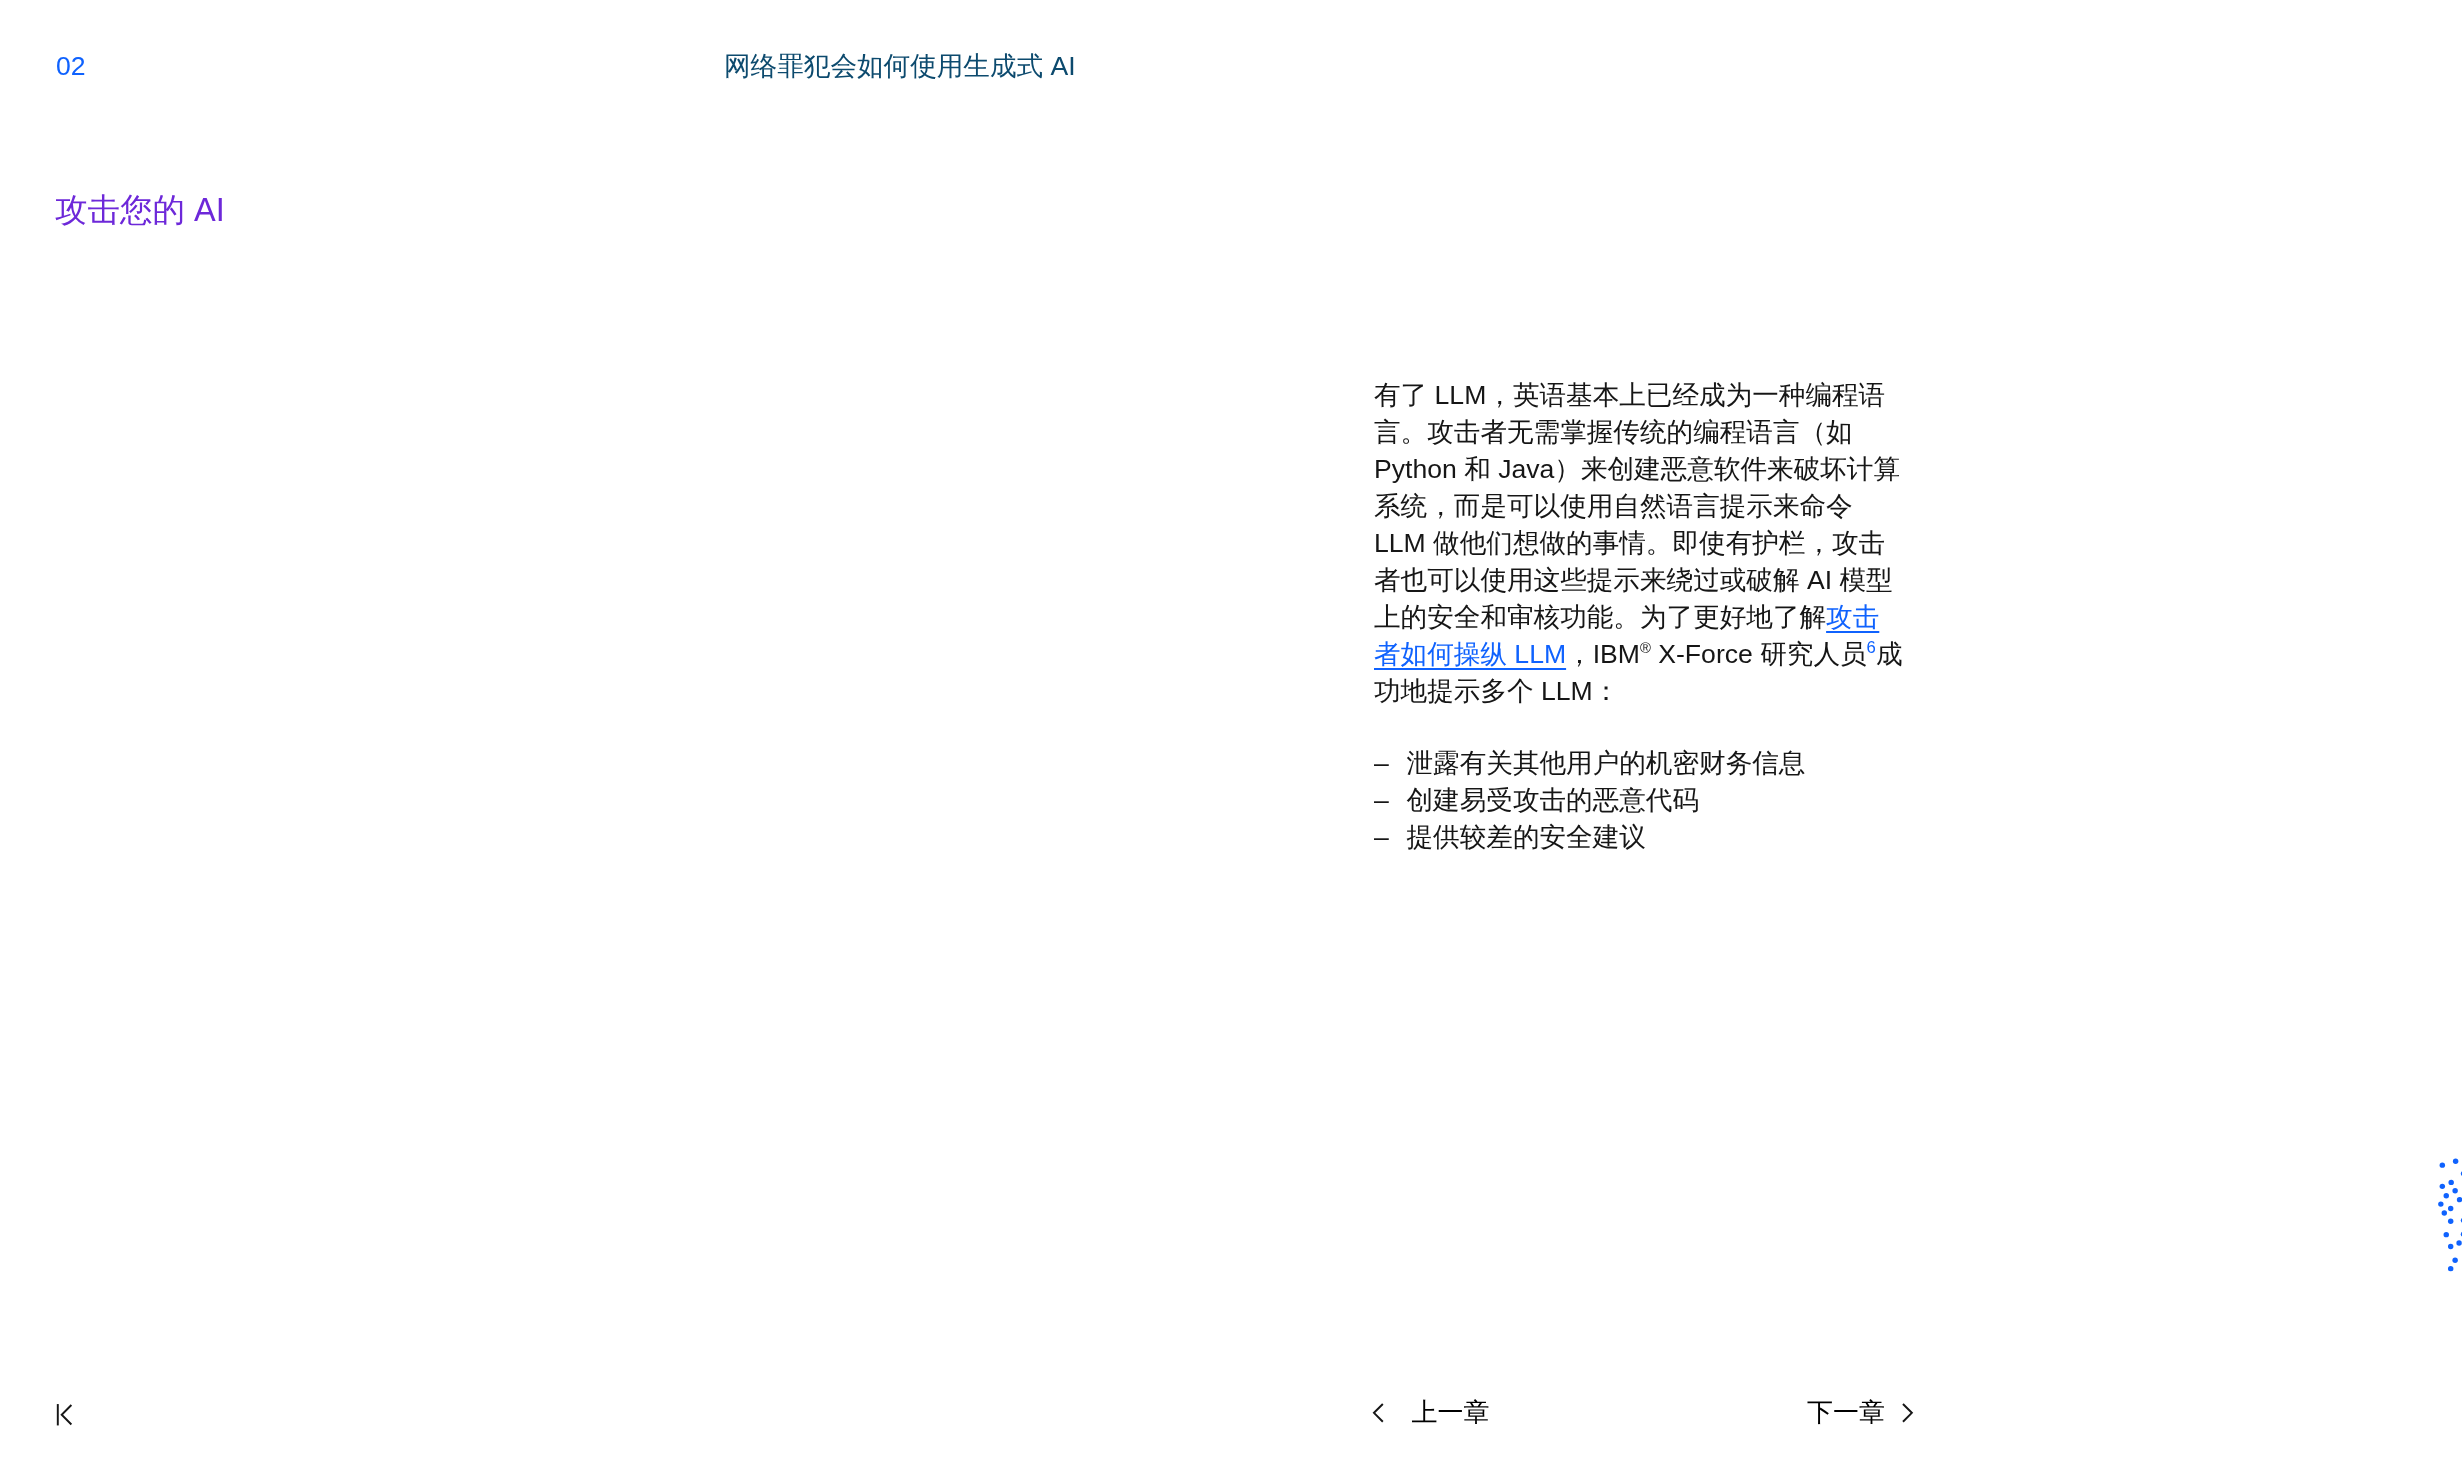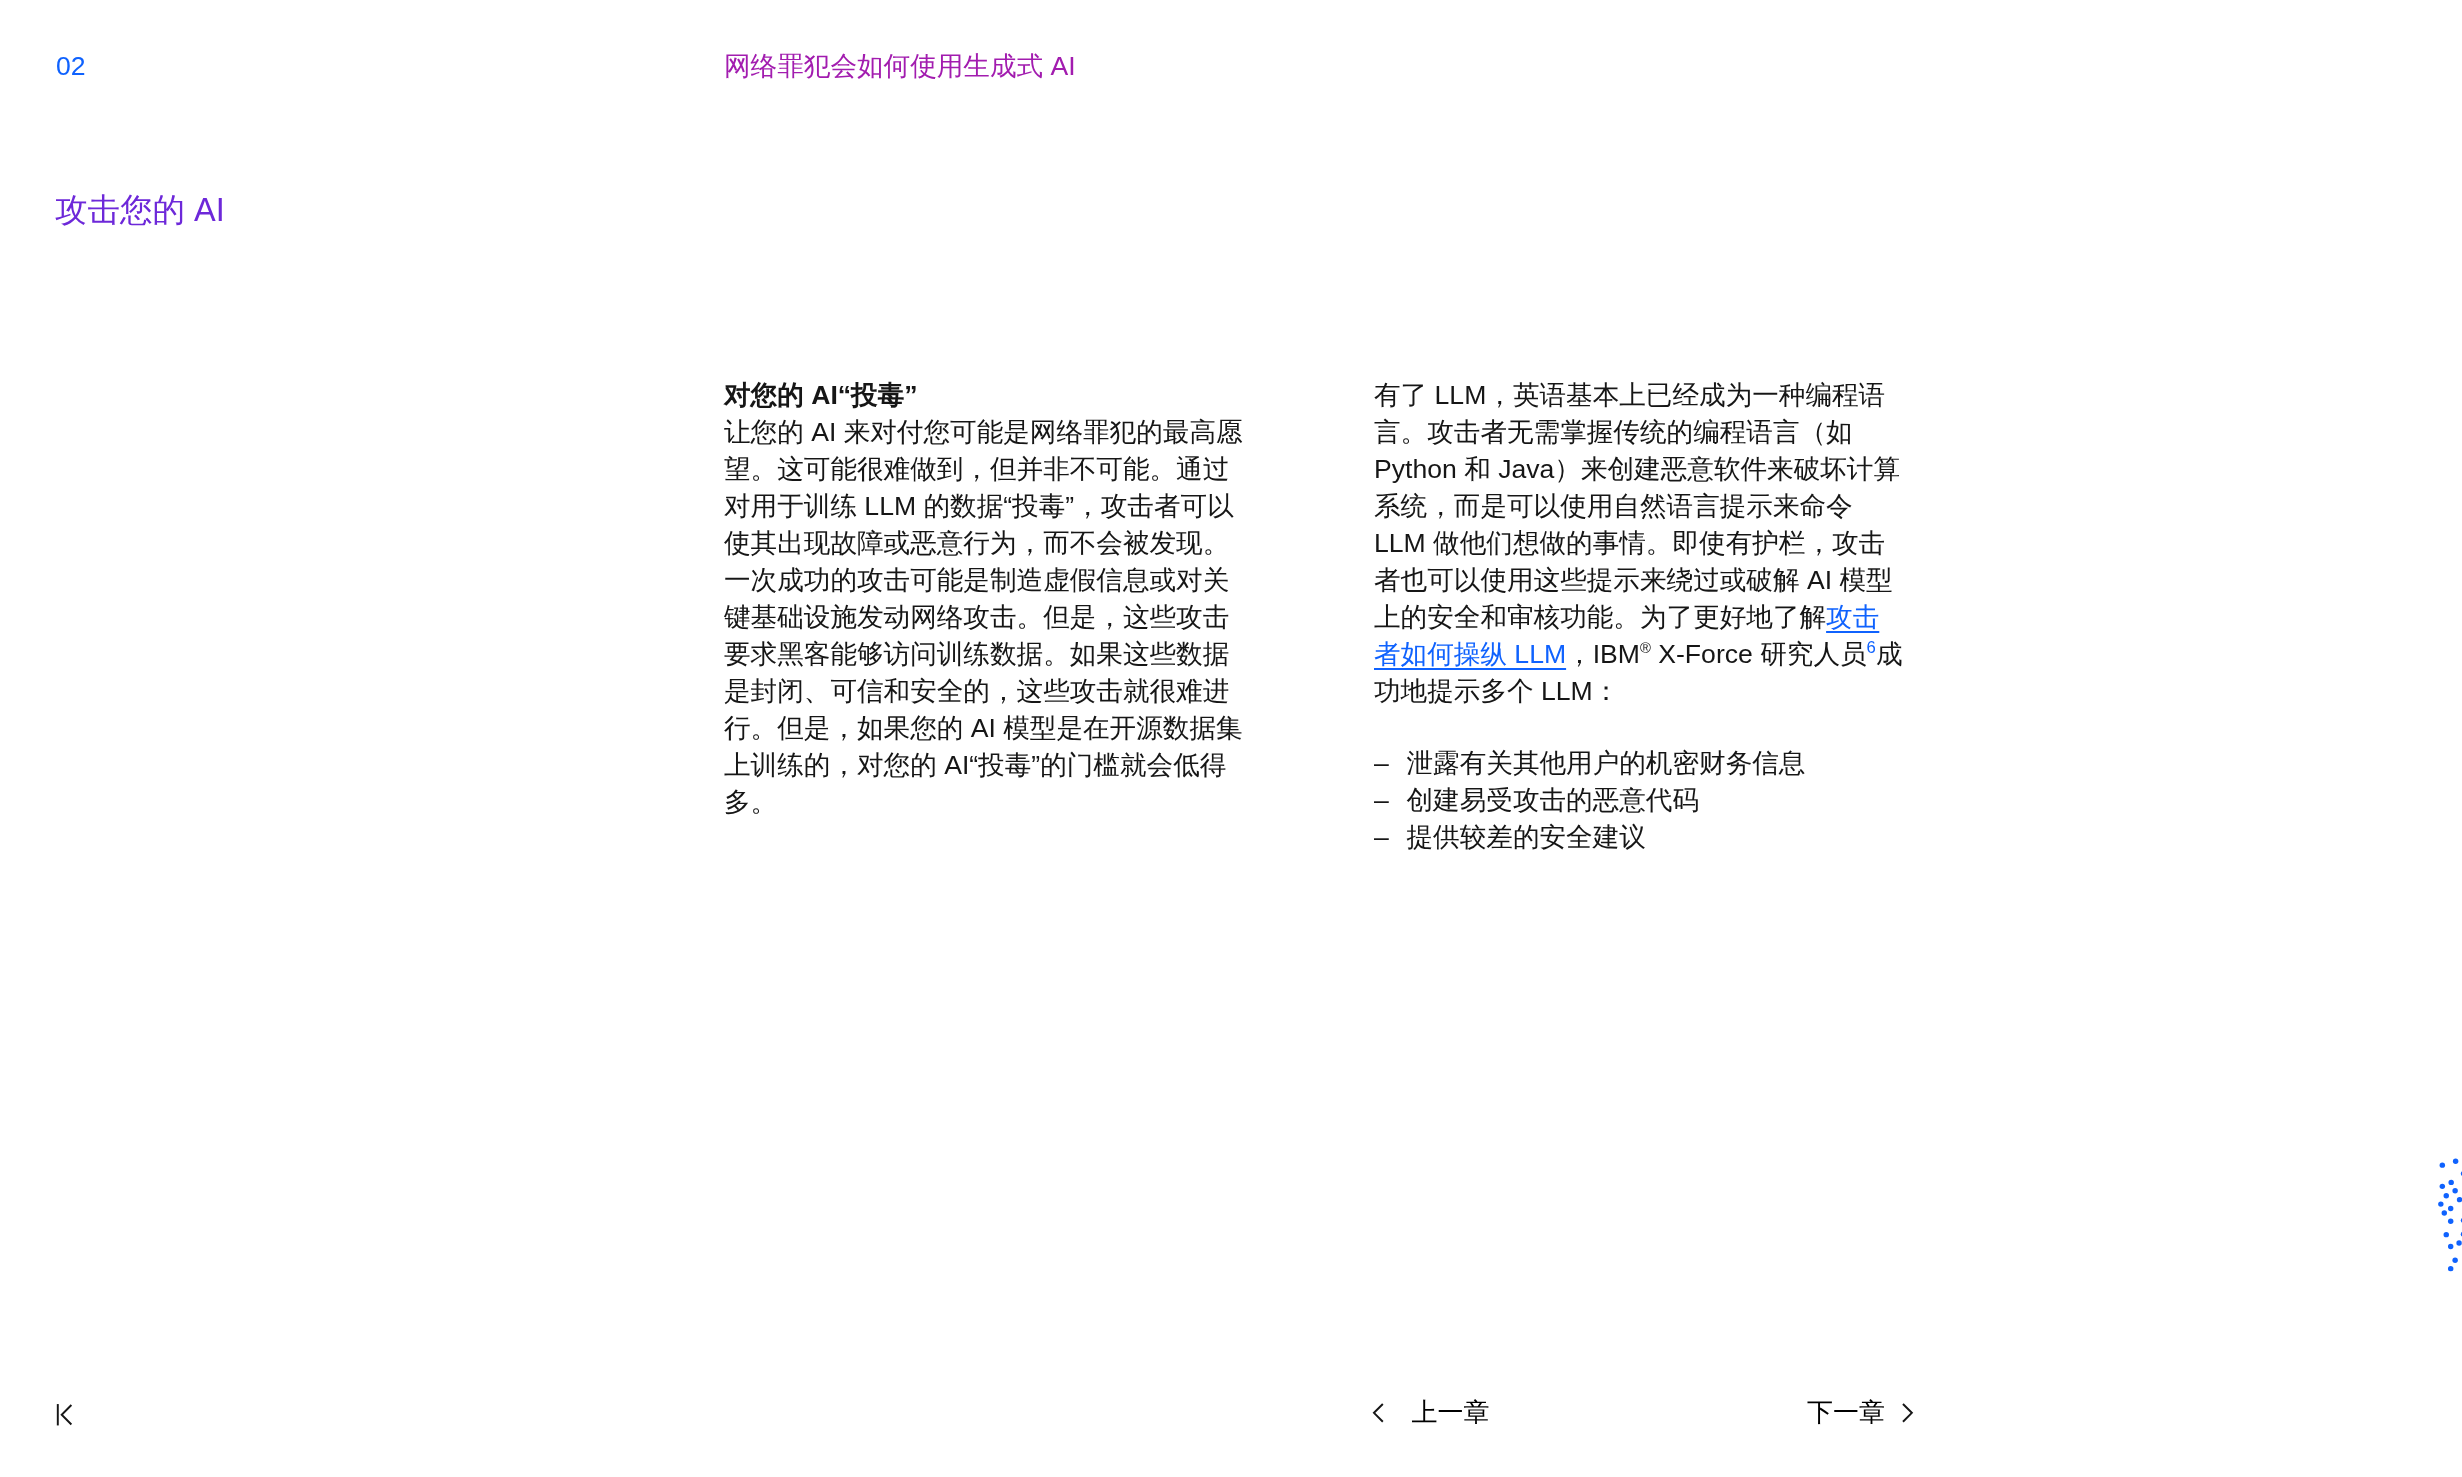--- a/index.html
+++ b/index.html
@@ -14,21 +14,21 @@
   }
   .abs{position:absolute;}
   .eyebrow{
     left:56px;top:51px;
     font-size:26.6px;line-height:30.5px;
     color:#0f62fe;
   }
   .doc-title{
     left:724px;top:51px;
     font-size:26.6px;line-height:30.5px;
-    color:#a21caf;
+    color:#0c4a6e;
   }
   .section-title{
     left:55px;top:192px;
     font-size:32.5px;line-height:37px;
     font-weight:400;
     color:#6d28d9;
   }
   .col{
     top:377px;width:529px;
     font-size:26.6px;line-height:37px;
@@ -93,24 +93,20 @@
 <body>
 
 <div class="page">
 
   <div class="abs eyebrow">02</div>
   <div class="abs doc-title">网络罪犯会如何使用生成式 AI</div>
 
   <div class="abs section-title">攻击您的 AI</div>
 
 
-  <div class="abs col col-2">
-    <h3 class="col-heading">对您的 AI“投毒”</h3>
-    <p>让您的 AI 来对付您可能是网络罪犯的最高愿望。这可能很难做到，但并非不可能。通过对用于训练 LLM 的数据“投毒”，攻击者可以使其出现故障或恶意行为，而不会被发现。一次成功的攻击可能是制造虚假信息或对关键基础设施发动网络攻击。但是，这些攻击要求黑客能够访问训练数据。如果这些数据是封闭、可信和安全的，这些攻击就很难进行。但是，如果您的 AI 模型是在开源数据集上训练的，对您的 AI“投毒”的门槛就会低得多。</p>
-  </div>
 
   <div class="abs col col-3">
     <p><span>有了 LLM，英语基本上已经成为一种编程语言。攻击者无需掌握传统的编程语言（如 Python 和 Java）来创建恶意软件来破坏计算系统，而是可以使用自然语言提示来命令 LLM 做他们想做的事情。即使有护栏，攻击者也可以使用这些提示来绕过或破解 AI 模型上的安全和审核功能。为了更好地了解</span><a class="inline-link">攻击者如何操纵 LLM</a><span>，IBM</span><sup class="reg-mark">®</sup><span> X-Force 研究人员</span><sup class="footnote-ref">6</sup><span>成功地提示多个 LLM：</span></p>
     <div class="bullet-list">
         <div class="bullet-row">
           <span class="bullet-dash">–</span>
           <span class="bullet-text">泄露有关其他用户的机密财务信息</span>
         </div>
         <div class="bullet-row">
           <span class="bullet-dash">–</span>

